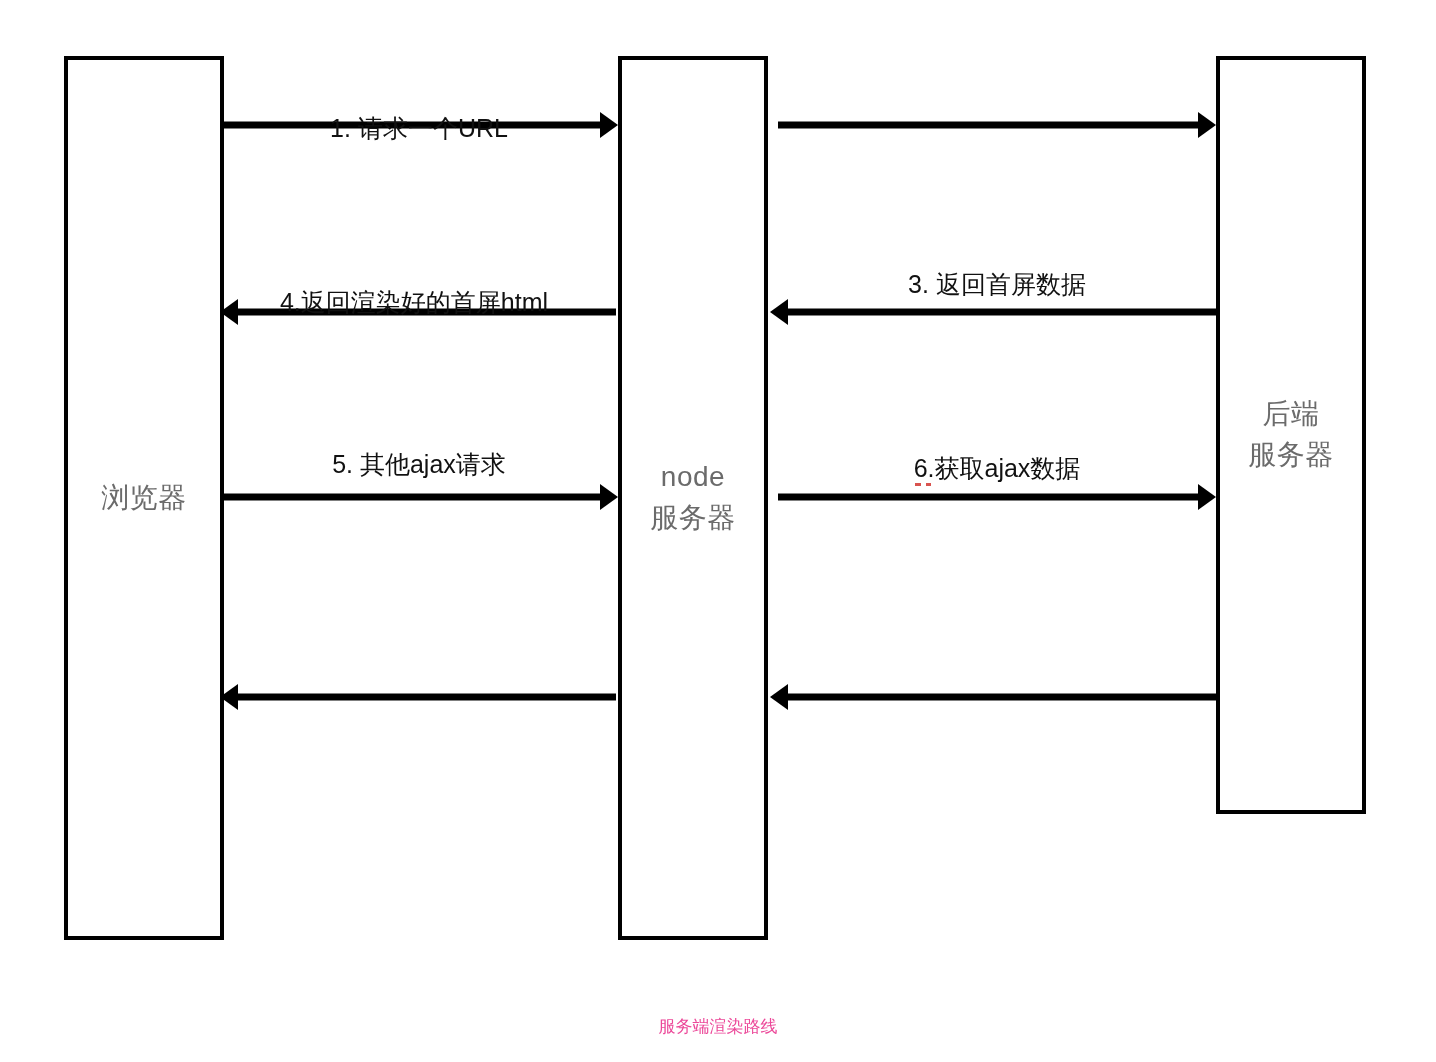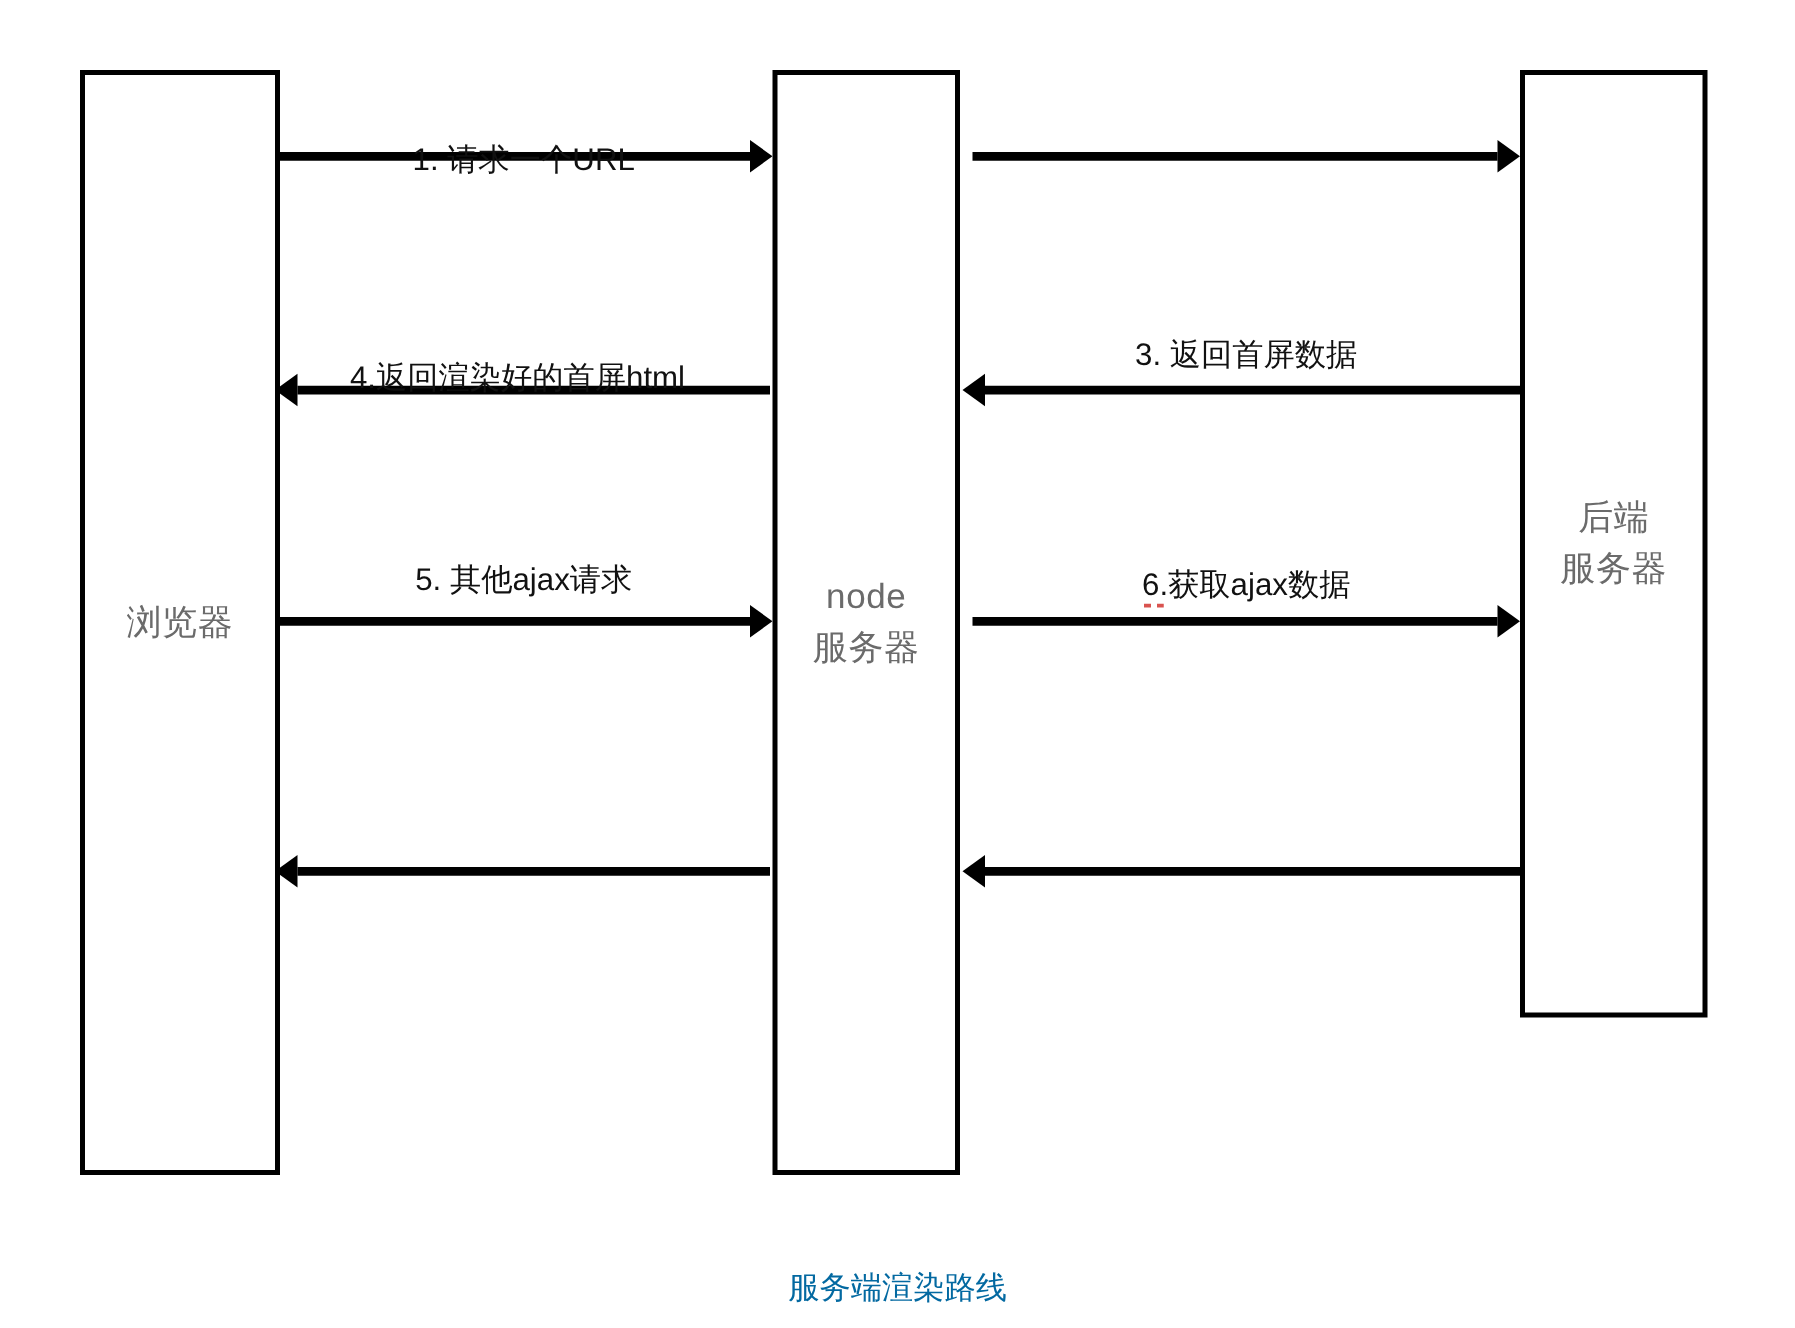--- a/index.html
+++ b/index.html
@@ -63,22 +63,22 @@
     background-image: repeating-linear-gradient(
       to right,
       #d9534f 0px, #d9534f 6px,
       rgba(0,0,0,0) 6px, rgba(0,0,0,0) 11px
     );
   }
   .caption {
     position: absolute;
     width: 100%;
     text-align: center;
-    color: #0369a1;
-    font-size: 25px;
+    color: #ec4899;
+    font-size: 17px;
     line-height: 1;
   }
 </style>
 </head>
 <body>
 
 <div id="canvas">
 
   <svg id="diagram-svg" viewBox="0 0 1436 1062" xmlns="http://www.w3.org/2000/svg">
     <defs>

